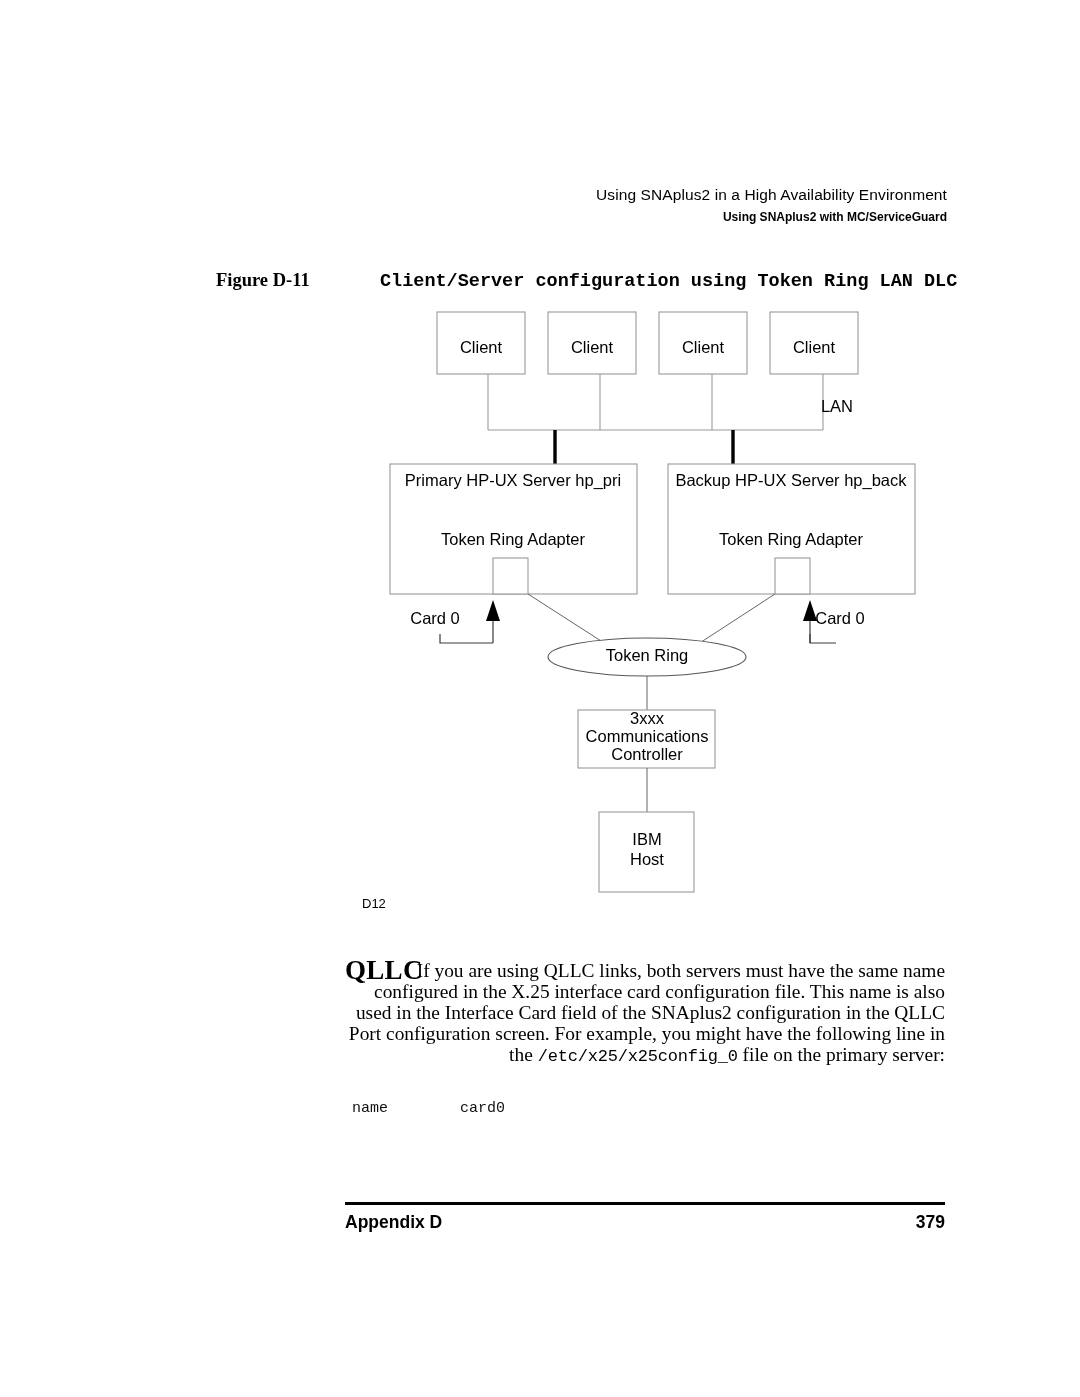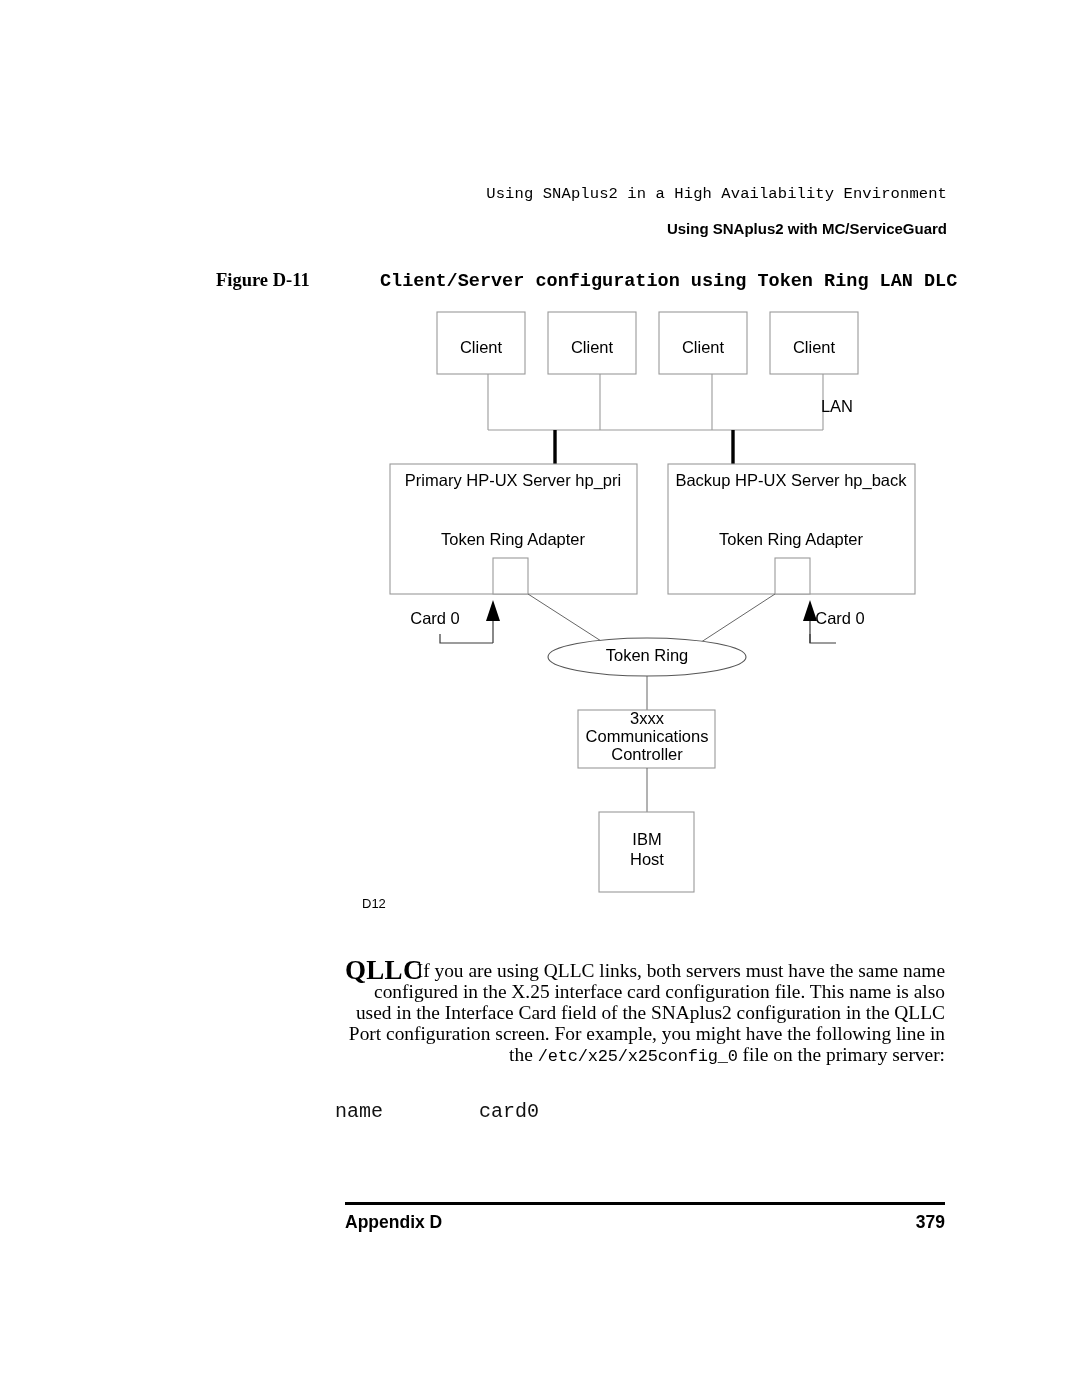--- a/index.html
+++ b/index.html
@@ -23,31 +23,31 @@
 
   
   .header {
     position: absolute;
     top: 185px;
     right: 133px;
     text-align: right;
     line-height: 1.28;
   }
   .header-line1 {
-    font-family: Liberation Mono, monospace;
+    font-family: Liberation Sans, sans-serif;
     font-size: 15.5px;
     letter-spacing: 0.1px;
     color: #000;
     text-align: center;
   }
   .header-line2 {
     font-family: "Liberation Sans", sans-serif;
-    font-size: 15px;
+    font-size: 12px;
     font-weight: bold;
-    margin-top: 14px;
+    margin-top: 5px;
     color: #000;
   }
 
   
   .figure-caption {
     position: absolute;
     top: 270px;
     left: 176px;
     width: 790px;
     font-size: 18.5px;
@@ -140,23 +140,23 @@
   #para-2 { top: 1126px; }
 
   .mono-inline {
     font-family: "Liberation Mono", monospace;
     font-size: 17px;
     letter-spacing: -0.2px;
   }
   .code-line {
     position: absolute;
     top: 1100px;
-    left: 335px;
+    left: 352px;
     font-family: "Liberation Mono", monospace;
-    font-size: 20px;
+    font-size: 15px;
     white-space: pre;
     color: #111;
   }
 
   
   .footer-rule {
     position: absolute;
     top: 1202px;
     left: 345px;
     width: 600px;

